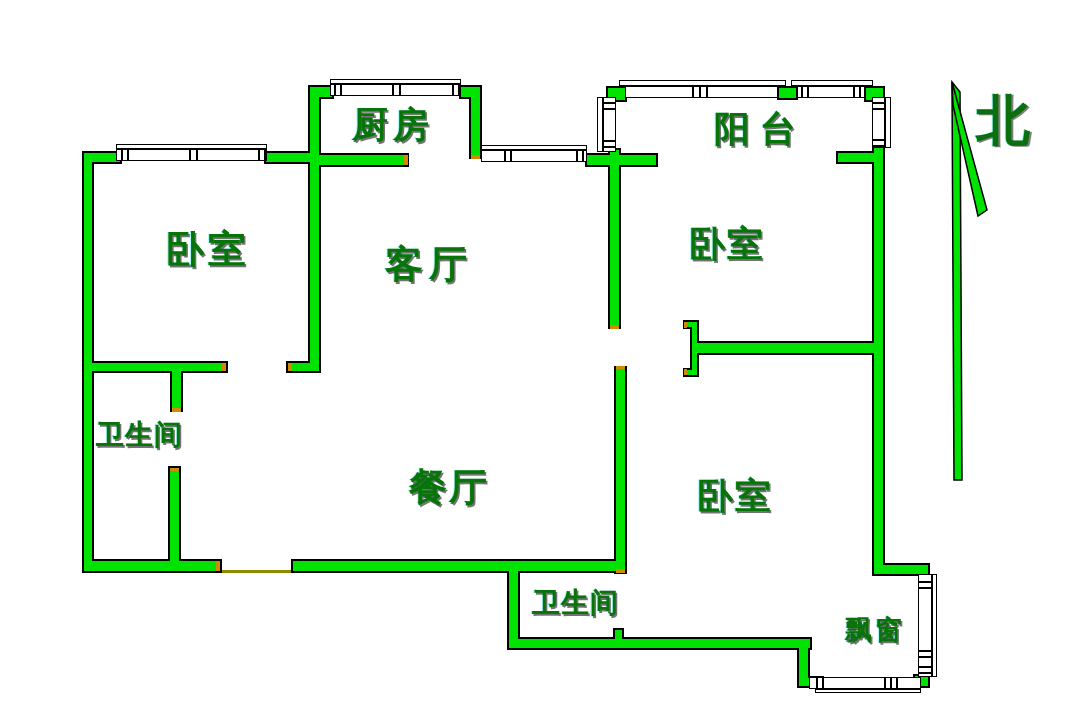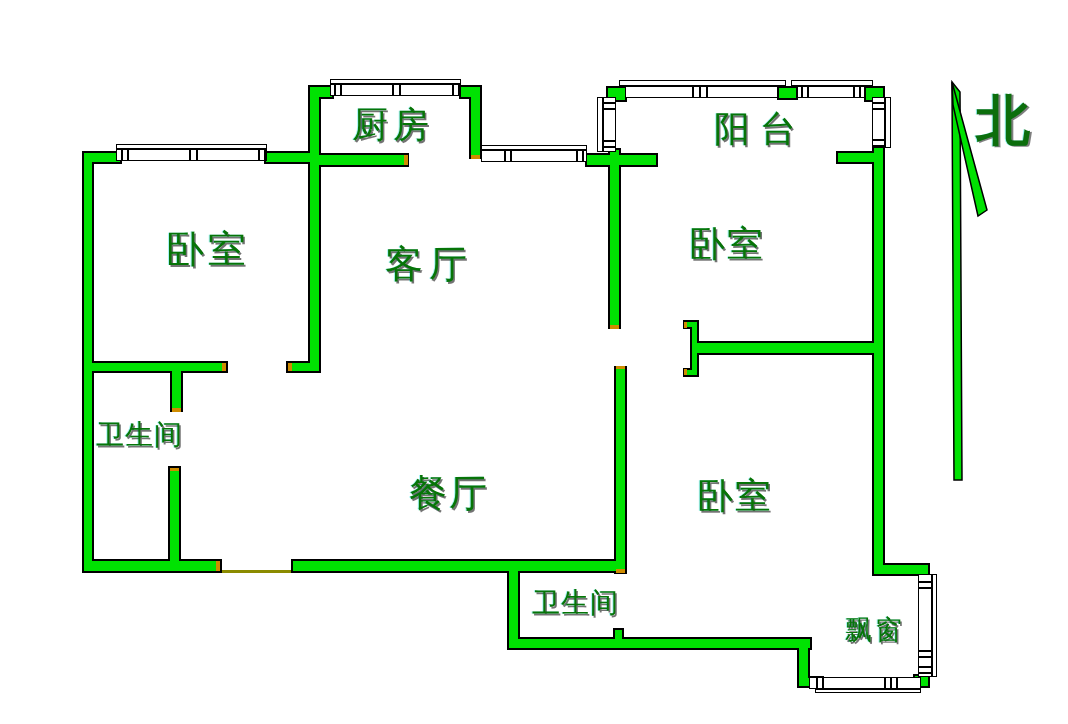--- a/index.html
+++ b/index.html
@@ -7,21 +7,21 @@
         font-family:"Liberation Serif","DejaVu Serif",serif;}
   .wall-outline{position:absolute;background:#000;}
   .wall-fill{position:absolute;background:#00e202;}
   .wall-cap{position:absolute;background:#cf8c00;}
   .win-main{position:absolute;background:#fff;border:1.5px solid #000;box-sizing:border-box;}
   .win-outer{position:absolute;background:#fff;border:1px solid #000;box-sizing:border-box;}
   .win-tick{position:absolute;background:#000;}
   .threshold{position:absolute;background:#8b8b00;}
   .room-label{position:absolute;color:#077407;white-space:nowrap;
       text-shadow:1.5px 1.5px 0 rgba(0,0,0,0.55), -1px 0 0 rgba(0,225,225,0.35);
-      font-weight:400;line-height:1;}
+      font-weight:700;line-height:1;}
   .north-label{position:absolute;left:976px;top:94px;font-size:54px;color:#0c6e0c;
       text-shadow:2px 1px 0 rgba(0,0,0,0.5), -1px 0 0 rgba(0,225,225,0.4);
       font-weight:bold;line-height:1;}
   svg{position:absolute;}
 </style>
 </head>
 <body>
 
 <div class="plan">
   <div id="outline-layer">
@@ -171,21 +171,21 @@
       <div class="win-tick" style="left: 890px; top: 678px; width: 1.5px; height: 10px;"></div>
       <div class="win-tick" style="left: 896px; top: 678px; width: 1.5px; height: 10px;"></div>
     </div>
   <div id="label-layer">
       <div class="room-label" style="left: 352px; top: 107px; font-size: 36px; letter-spacing: 5px;">厨房</div>
       <div class="room-label" style="left: 714px; top: 111px; font-size: 36px; letter-spacing: 10px;">阳台</div>
       <div class="room-label" style="left: 166px; top: 230px; font-size: 38px; letter-spacing: 4px;">卧室</div>
       <div class="room-label" style="left: 385px; top: 245px; font-size: 38px; letter-spacing: 6px;">客厅</div>
       <div class="room-label" style="left: 689px; top: 226px; font-size: 36px; letter-spacing: 2px;">卧室</div>
       <div class="room-label" style="left: 96px; top: 421px; font-size: 28px; letter-spacing: 1px;">卫生间</div>
-      <div class="room-label" style="left: 409px; top: 468px; font-size: 38px; letter-spacing: 2px; margin-top: 6px;">餐厅</div>
+      <div class="room-label" style="left: 409px; top: 468px; font-size: 38px; letter-spacing: 2px;">餐厅</div>
       <div class="room-label" style="left: 697px; top: 478px; font-size: 36px; letter-spacing: 2px;">卧室</div>
       <div class="room-label" style="left: 532px; top: 589px; font-size: 28px; letter-spacing: 1px;">卫生间</div>
       <div class="room-label" style="left: 845px; top: 617px; font-size: 27px; letter-spacing: 3px;">飘窗</div>
     </div>
 
   <svg id="north-arrow" width="70" height="420" viewBox="940 70 70 420" style="left:940px;top:70px;">
     <polygon id="arrow-shaft" fill="#00e202" stroke="#000" stroke-width="1.5" points="952,82 960,92 962,480 954,480"></polygon>
     <polygon id="arrow-pennant" fill="#00e202" stroke="#000" stroke-width="1.5" points="952,82 987,210 978,216 953,105"></polygon>
   </svg>
 

